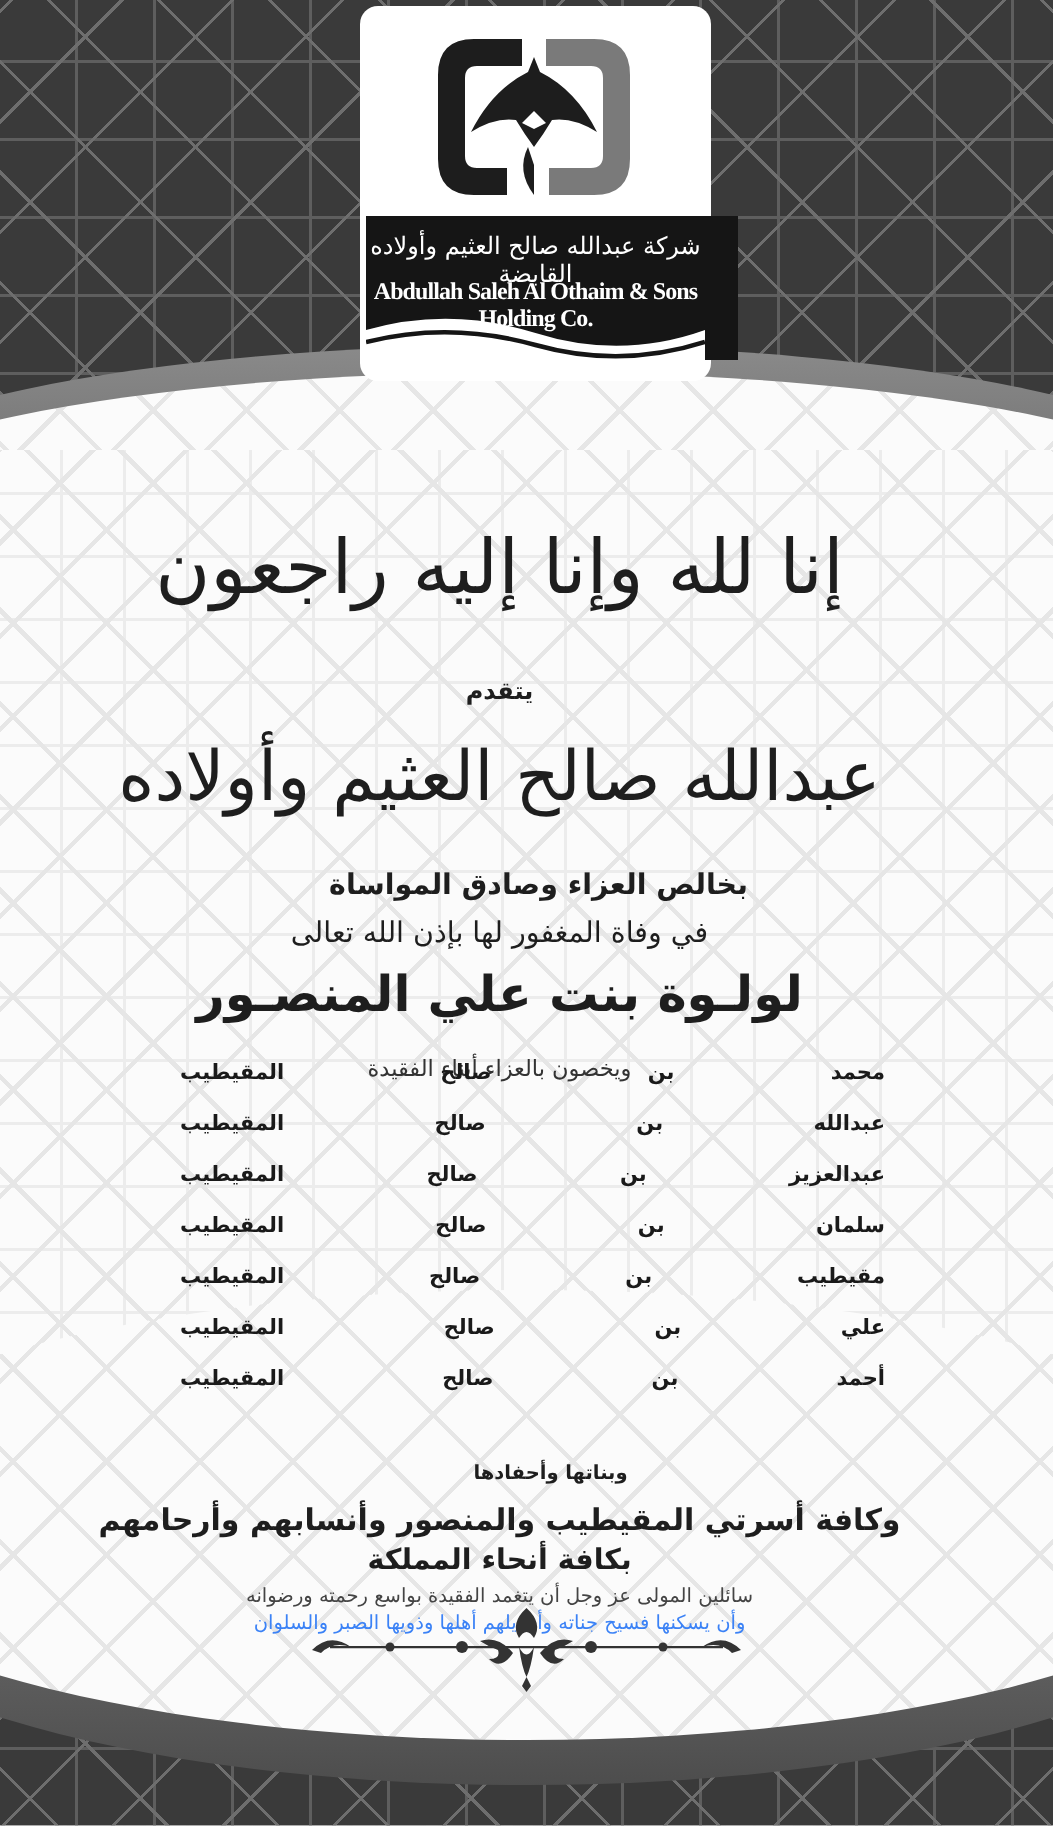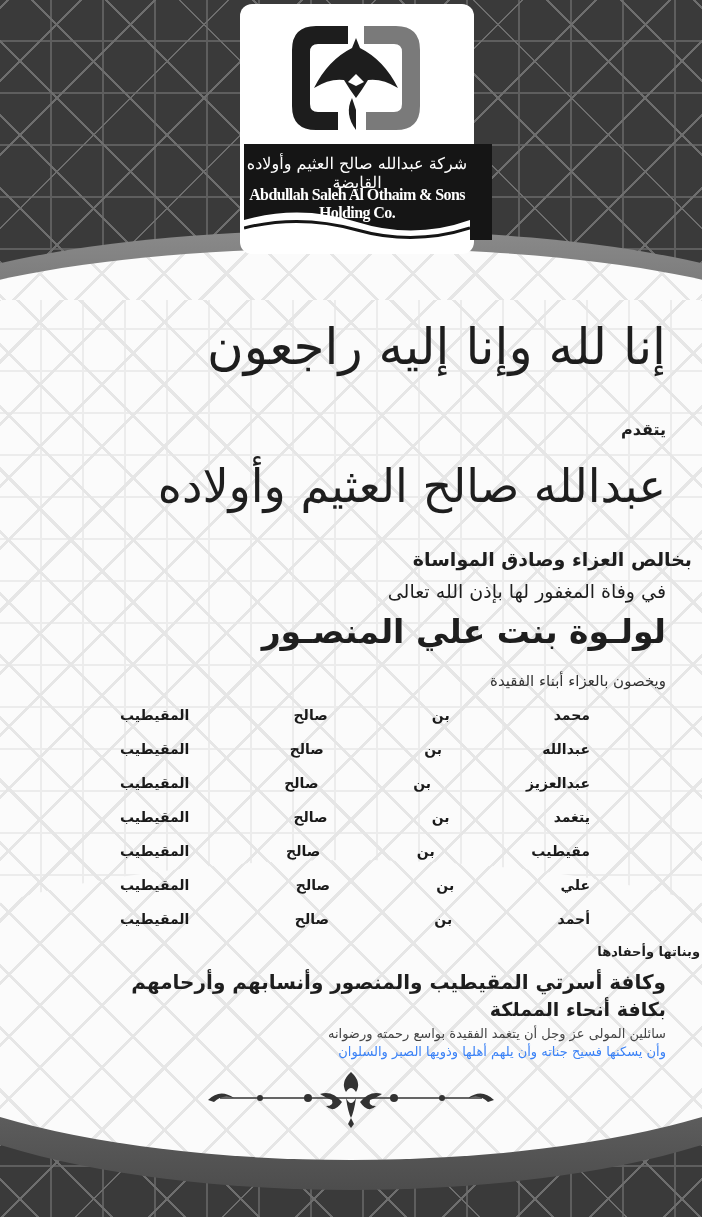--- a/index.html
+++ b/index.html
@@ -38,21 +38,21 @@
       repeating-linear-gradient(0deg, transparent 0 40px, #ececec 40px 42px),
       repeating-linear-gradient(90deg, transparent 0 40px, #ececec 40px 42px);}
 
   .logo{position:absolute;left:240px;top:4px;width:234px;height:250px;background:#fff;border-radius:12px;}
   .logo-mark{position:absolute;left:46px;top:14px;width:140px;height:120px;}
   .logo-plate{position:absolute;left:4px;top:140px;width:226px;height:96px;background:#151515;padding-left:22px;}
   .logo-ar{position:absolute;left:0;top:10px;width:226px;text-align:center;color:#fff;font-family:"DejaVu Serif",serif;font-size:16px;direction:rtl;}
   .logo-en{position:absolute;left:0;top:42px;width:226px;text-align:center;color:#fff;font-family:"Liberation Serif",serif;font-size:16px;letter-spacing:-0.6px;font-weight:bold;}
   .logo-wave{position:absolute;left:0;top:66px;width:226px;height:34px;}
 
-  .t{position:absolute;left:0;width:666px;text-align:right;direction:rtl;color:#1e1e1e;}
+  .t{position:absolute;left:0;width:666px;text-align:center;direction:rtl;color:#1e1e1e;margin-top:31px;}
   .cal1{top:312px;font-family:"DejaVu Serif",serif;font-size:50px;line-height:70px;letter-spacing:1px;}
   .yataqaddam{top:420px;font-size:16px;font-weight:bold;}
   .cal2{top:446px;font-family:"DejaVu Serif",serif;font-size:46px;line-height:80px;}
   .l1{top:548px;font-size:19px;font-weight:bold;padding-left:26px;}
   .l2{top:580px;font-size:19px;}
   .deceased{top:612px;font-size:33px;font-weight:bold;letter-spacing:1px;}
   .l3{top:672px;font-size:15px;color:#333;}
   .sons{position:absolute;left:120px;width:470px;top:698px;}
   .son{height:34px;line-height:34px;text-align:justify;text-align-last:justify;direction:rtl;font-size:14px;font-weight:bold;color:#1a1a1a;letter-spacing:4px;}
   .l4{top:944px;font-size:13px;font-weight:bold;padding-left:34px;}
@@ -98,21 +98,21 @@
 
 <div class="t l1">بخالص العزاء وصادق المواساة</div>
 <div class="t l2">في وفاة المغفور لها بإذن الله تعالى</div>
 <div class="t deceased">لولـوة بنت علي المنصـور</div>
 <div class="t l3">ويخصون بالعزاء أبناء الفقيدة</div>
 
 <div class="sons">
   <div class="son">محمد بن صالح المقيطيب</div>
   <div class="son">عبدالله بن صالح المقيطيب</div>
   <div class="son">عبدالعزيز بن صالح المقيطيب</div>
-  <div class="son">يتغمد بن صالح المقيطيب</div>
+  <div class="son">سلمان بن صالح المقيطيب</div>
   <div class="son">مقيطيب بن صالح المقيطيب</div>
   <div class="son">علي بن صالح المقيطيب</div>
   <div class="son">أحمد بن صالح المقيطيب</div>
 </div>
 
 <div class="t l4">وبناتها وأحفادها</div>
 <div class="t l5">وكافة أسرتي المقيطيب والمنصور وأنسابهم وأرحامهم</div>
 <div class="t l6">بكافة أنحاء المملكة</div>
 
 <div class="t p1">سائلين المولى عز وجل أن يتغمد الفقيدة بواسع رحمته ورضوانه</div>

